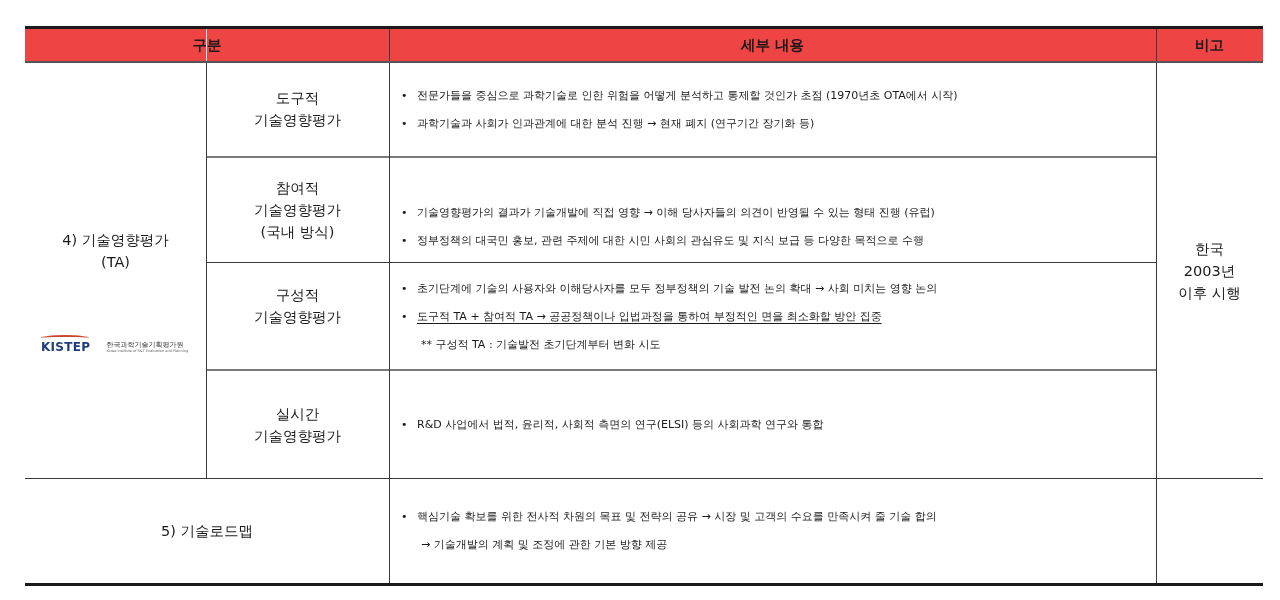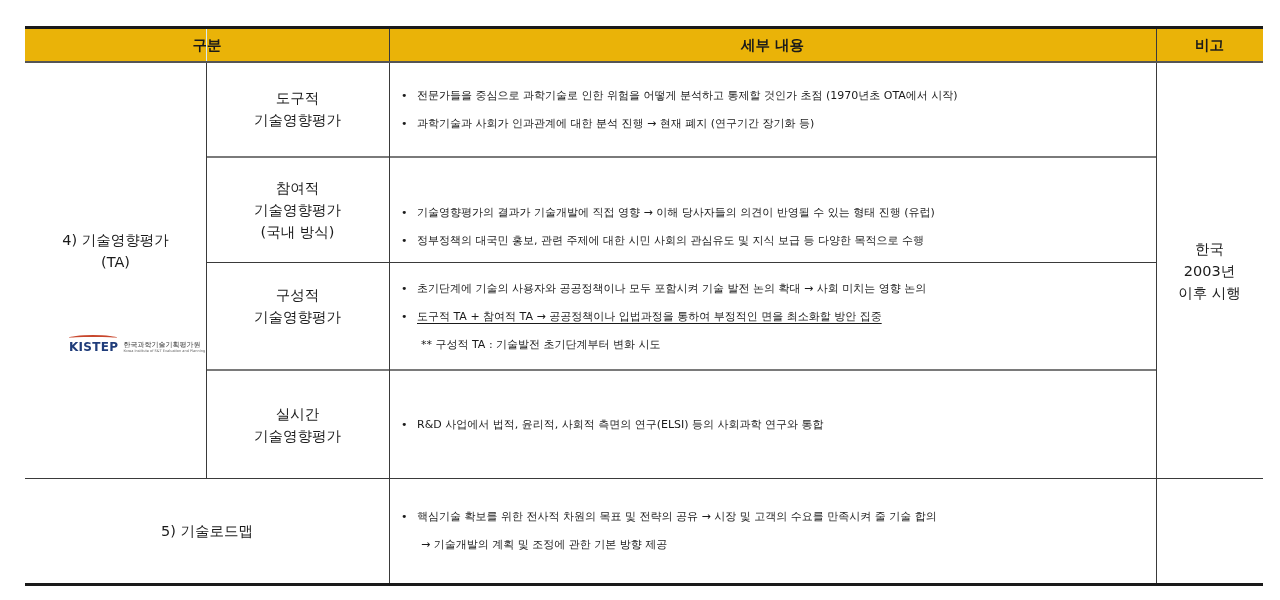--- a/index.html
+++ b/index.html
@@ -1,34 +1,34 @@
 <!DOCTYPE html>
 <html><head>
 <meta charset="utf-8">
 <style>
   html, body { margin:0; padding:0; background:#ffffff; }
   body { width:1280px; height:600px; position:relative; overflow:hidden;
          font-family:"DejaVu Sans","Liberation Sans",sans-serif; color:#1a1a1a; }
   .tbl { position:absolute; left:25px; top:26px; width:1238px; height:560px; }
   .cell { position:absolute; box-sizing:border-box; display:flex; align-items:center; justify-content:center;
           text-align:center; font-size:14.5px; line-height:22px; }
-  .hdr { background:#eab308; font-weight:bold; font-size:14.5px; }
+  .hdr { background:#ef4444; font-weight:bold; font-size:14.5px; }
   .hline { position:absolute; left:0; width:1238px; height:1px; background:#3a3a3a; }
   .hline.gray { background:#7a7a7a; height:2px; }
   .vline { position:absolute; width:1px; background:#3a3a3a; }
   .topb { position:absolute; left:0; top:0; width:1238px; height:3px; background:#1a1a1a; }
   .botb { position:absolute; left:0; top:557px; width:1238px; height:3px; background:#1a1a1a; }
   .detail { justify-content:flex-start; text-align:left; padding-left:12px; }
   .bullets { display:flex; flex-direction:column; gap:6px; }
   .bl { white-space:nowrap; font-size:11px; line-height:22px; }
   .bl .dot { display:inline-block; width:16px; }
   .u { text-decoration:underline; text-underline-offset:3px; }
   .ind { padding-left:20px; }
   .stack { display:flex; flex-direction:column; align-items:center; }
-  .logo { display:flex; align-items:center; gap:5px; position:absolute; left:16px; top:314px;margin-left:28px; }
+  .logo { display:flex; align-items:center; gap:16px; position:absolute; left:16px; top:314px; }
   .logo-word { font-weight:bold; font-size:12px; color:#1f3c7a; letter-spacing:0.3px; position:relative; }
   .logo-arc { position:absolute; left:0; top:-5px; width:48px; height:4px; border-top:2px solid #c8472d; border-radius:50% 50% 0 0; }
   .logo-kr { font-size:7px; color:#333; line-height:8px; }
   .logo-en { font-size:3.5px; color:#666; line-height:4px; }
 </style>
 </head>
 <body>
 
 <div class="tbl">
   <div class="topb"></div>
@@ -94,21 +94,21 @@
     </div>
   </div>
   <div class="cell detail" style="left:364px;top:148px;width:767px;height:106px;">
     <div class="bullets">
       <div class="bl"><span class="dot">•</span><span>기술영향평가의 결과가 기술개발에 직접 영향 → 이해 당사자들의 의견이 반영될 수 있는 형태 진행 (유럽)</span></div>
       <div class="bl"><span class="dot">•</span><span>정부정책의 대국민 홍보, 관련 주제에 대한 시민 사회의 관심유도 및 지식 보급 등 다양한 목적으로 수행</span></div>
     </div>
   </div>
   <div class="cell detail" style="left:364px;top:237px;width:767px;height:107px;">
     <div class="bullets">
-      <div class="bl"><span class="dot">•</span><span>초기단계에 기술의 사용자와 공공정책이나 모두 포함시켜 기술 발전 논의 확대 → 사회 미치는 영향 논의</span></div>
+      <div class="bl"><span class="dot">•</span><span>초기단계에 기술의 사용자와 이해당사자를 모두 정부정책의 기술 발전 논의 확대 → 사회 미치는 영향 논의</span></div>
       <div class="bl"><span class="dot">•</span><span class="u">도구적 TA + 참여적 TA → 공공정책이나 입법과정을 통하여 부정적인 면을 최소화할 방안 집중</span></div>
       <div class="bl ind"><span>** 구성적 TA : 기술발전 초기단계부터 변화 시도</span></div>
     </div>
   </div>
   <div class="cell detail" style="left:364px;top:345px;width:767px;height:107px;">
     <div class="bullets">
       <div class="bl"><span class="dot">•</span><span>R&amp;D 사업에서 법적, 윤리적, 사회적 측면의 연구(ELSI) 등의 사회과학 연구와 통합</span></div>
     </div>
   </div>
 

